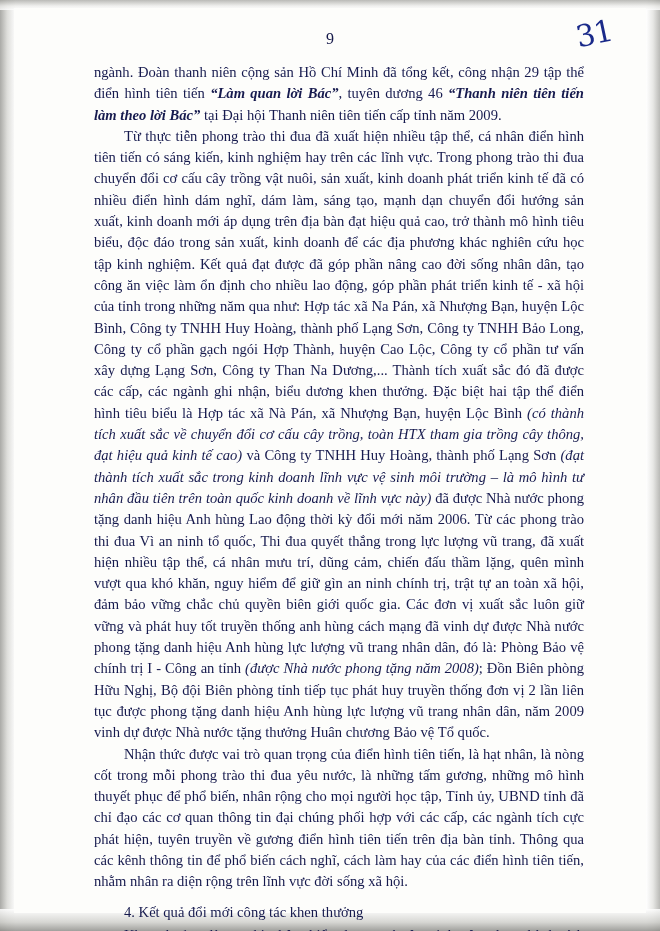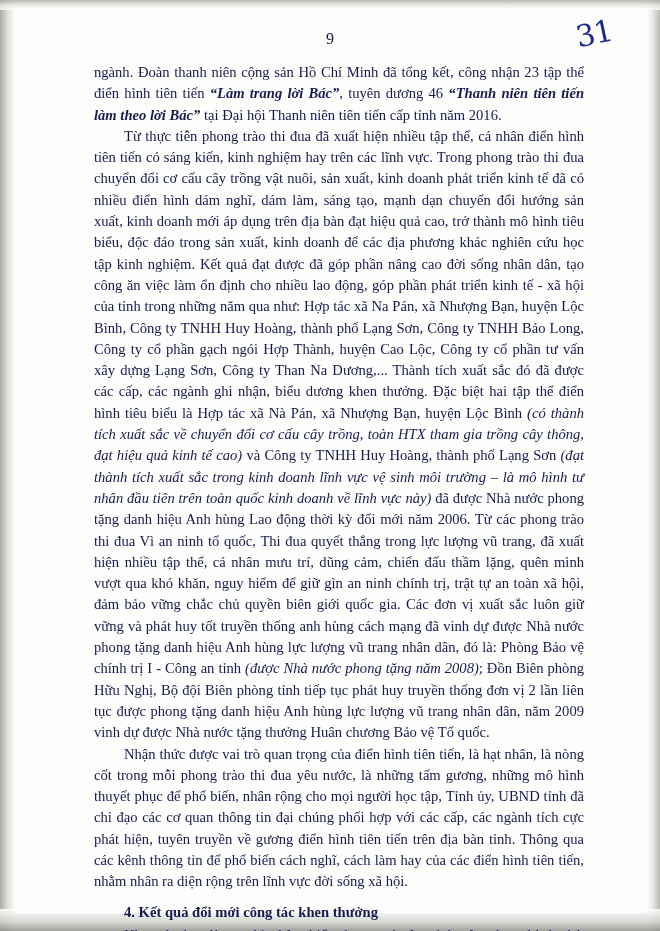--- a/index.html
+++ b/index.html
@@ -117,20 +117,20 @@
 <div class="page">
   <div class="edge-left"></div>
   <div class="edge-right"></div>
   <div class="edge-top"></div>
   <div class="edge-bottom"></div>
 
   <div class="sheet">
     <div class="page-number">9</div>
     <div class="hand-number">31</div>
     <div class="body-text" id="body-text">
-        <p class="no-indent"><span>ngành. Đoàn thanh niên cộng sản Hồ Chí Minh đã tổng kết, công nhận 23 tập thể điển hình tiên tiến </span><span class="bold-ital">“Làm trang lời Bác”</span><span>, tuyên dương 46 </span><span class="bold-ital">“Thanh niên tiên tiến làm theo lời Bác”</span><span> tại Đại hội Thanh niên tiên tiến cấp tỉnh năm 2016.</span></p>
+        <p class="no-indent"><span>ngành. Đoàn thanh niên cộng sản Hồ Chí Minh đã tổng kết, công nhận 29 tập thể điển hình tiên tiến </span><span class="bold-ital">“Làm quan lời Bác”</span><span>, tuyên dương 46 </span><span class="bold-ital">“Thanh niên tiên tiến làm theo lời Bác”</span><span> tại Đại hội Thanh niên tiên tiến cấp tỉnh năm 2009.</span></p>
         <p><span>Từ thực tiễn phong trào thi đua đã xuất hiện nhiều tập thể, cá nhân điển hình tiên tiến có sáng kiến, kinh nghiệm hay trên các lĩnh vực. Trong phong trào thi đua chuyển đổi cơ cấu cây trồng vật nuôi, sản xuất, kinh doanh phát triển kinh tế đã có nhiều điển hình dám nghĩ, dám làm, sáng tạo, mạnh dạn chuyển đổi hướng sản xuất, kinh doanh mới áp dụng trên địa bàn đạt hiệu quả cao, trở thành mô hình tiêu biểu, độc đáo trong sản xuất, kinh doanh để các địa phương khác nghiên cứu học tập kinh nghiệm. Kết quả đạt được đã góp phần nâng cao đời sống nhân dân, tạo công ăn việc làm ổn định cho nhiều lao động, góp phần phát triển kinh tế - xã hội của tỉnh trong những năm qua như: Hợp tác xã Na Pán, xã Nhượng Bạn, huyện Lộc Bình, Công ty TNHH Huy Hoàng, thành phố Lạng Sơn, Công ty TNHH Bảo Long, Công ty cổ phần gạch ngói Hợp Thành, huyện Cao Lộc, Công ty cổ phần tư vấn xây dựng Lạng Sơn, Công ty Than Na Dương,... Thành tích xuất sắc đó đã được các cấp, các ngành ghi nhận, biểu dương khen thưởng. Đặc biệt hai tập thể điển hình tiêu biểu là Hợp tác xã Nà Pán, xã Nhượng Bạn, huyện Lộc Bình </span><span class="ital">(có thành tích xuất sắc về chuyển đổi cơ cấu cây trồng, toàn HTX tham gia trồng cây thông, đạt hiệu quả kinh tế cao)</span><span> và Công ty TNHH Huy Hoàng, thành phố Lạng Sơn </span><span class="ital">(đạt thành tích xuất sắc trong kinh doanh lĩnh vực vệ sinh môi trường – là mô hình tư nhân đầu tiên trên toàn quốc kinh doanh về lĩnh vực này)</span><span> đã được Nhà nước phong tặng danh hiệu Anh hùng Lao động thời kỳ đổi mới năm 2006. Từ các phong trào thi đua Vì an ninh tổ quốc, Thi đua quyết thắng trong lực lượng vũ trang, đã xuất hiện nhiều tập thể, cá nhân mưu trí, dũng cảm, chiến đấu thầm lặng, quên mình vượt qua khó khăn, nguy hiểm để giữ gìn an ninh chính trị, trật tự an toàn xã hội, đảm bảo vững chắc chủ quyền biên giới quốc gia. Các đơn vị xuất sắc luôn giữ vững và phát huy tốt truyền thống anh hùng cách mạng đã vinh dự được Nhà nước phong tặng danh hiệu Anh hùng lực lượng vũ trang nhân dân, đó là: Phòng Bảo vệ chính trị I - Công an tỉnh </span><span class="ital">(được Nhà nước phong tặng năm 2008)</span><span>; Đồn Biên phòng Hữu Nghị, Bộ đội Biên phòng tỉnh tiếp tục phát huy truyền thống đơn vị 2 lần liên tục được phong tặng danh hiệu Anh hùng lực lượng vũ trang nhân dân, năm 2009 vinh dự được Nhà nước tặng thưởng Huân chương Bảo vệ Tổ quốc.</span></p>
         <p><span>Nhận thức được vai trò quan trọng của điển hình tiên tiến, là hạt nhân, là nòng cốt trong mỗi phong trào thi đua yêu nước, là những tấm gương, những mô hình thuyết phục để phổ biến, nhân rộng cho mọi người học tập, Tỉnh ủy, UBND tỉnh đã chỉ đạo các cơ quan thông tin đại chúng phối hợp với các cấp, các ngành tích cực phát hiện, tuyên truyền về gương điển hình tiên tiến trên địa bàn tỉnh. Thông qua các kênh thông tin để phổ biến cách nghĩ, cách làm hay của các điển hình tiên tiến, nhằm nhân ra diện rộng trên lĩnh vực đời sống xã hội.</span></p>
-        <p class="heading"><span style="font-weight: bold;">4. Kết quả đổi mới công tác khen thưởng</span></p>
+        <p class="heading"><span style="font-weight: normal;">4. Kết quả đổi mới công tác khen thưởng</span></p>
         <p><span>Khen thưởng là sự ghi nhận, biểu dương và tôn vinh công lao, thành tích nhằm giáo dục, động viên, khơi dậy tính sáng tạo, phát huy trí tuệ, năng lực, tính tích cực của mỗi cá nhân, tập thể. Xác định khen thưởng là công cụ hữu hiệu để xây dựng con người mới, là biện pháp quan trọng thúc đẩy phong trào thi đua.</span></p>
       </div>
   </div>
 </div>
 
 </body></html>

